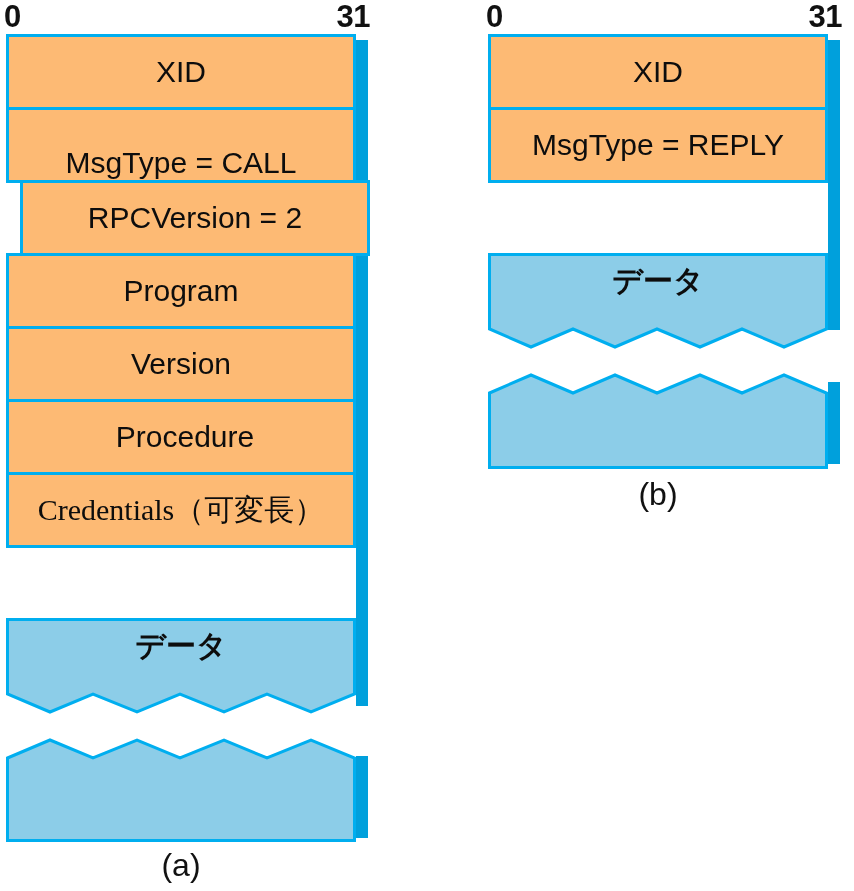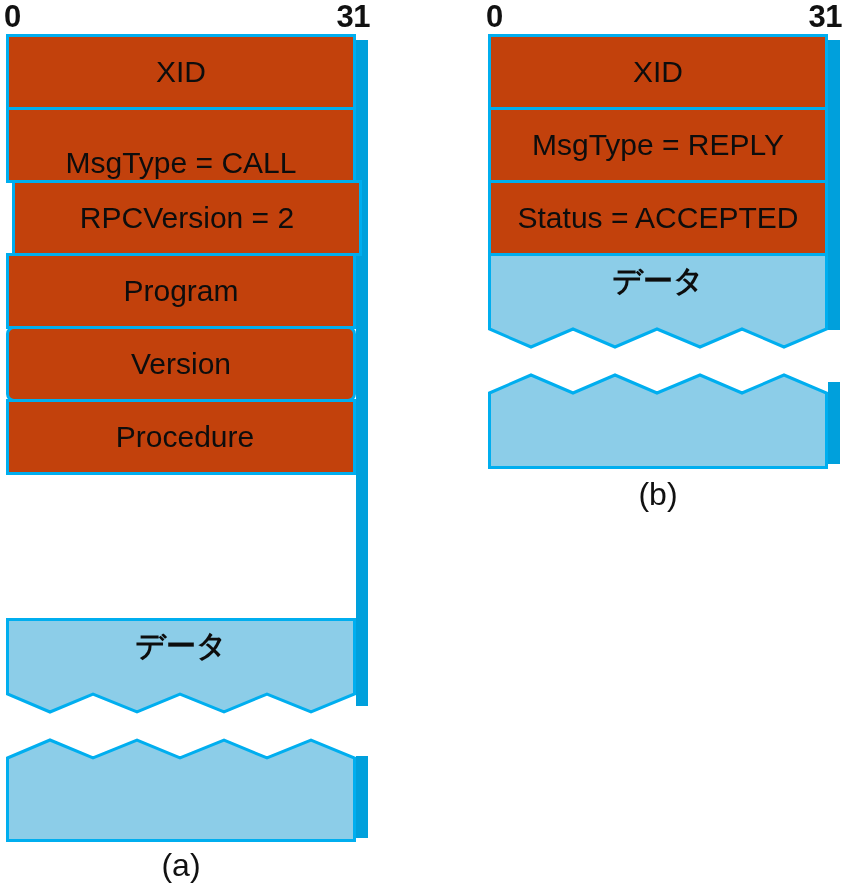--- a/index.html
+++ b/index.html
@@ -51,21 +51,21 @@
 
   
   .shadow-right {
     position: absolute;
     background: #00A0DC;
   }
 
   .field {
     position: absolute;
     box-sizing: border-box;
-    background: #c2410c;
+    background: #fdba74;
     border: 3px solid #00AEEF;
     display: flex;
     align-items: center;
     justify-content: center;
     color: #0d0d0d;
     font-size: 30px;
     letter-spacing: 0px;
     white-space: nowrap;
   }
 
@@ -104,36 +104,39 @@
       <div class="shadow-right" style="left:350px; top:722px; width:12px; height:82px;"></div>
 
       <div class="field" style="left:0px; top:0px; width:350px; height:76px;">
         <span>XID</span>
       </div>
 
       <div class="field" style="left:0px; top:73px; width:350px; height:76px;align-items:flex-end;">
         <span>MsgType = CALL</span>
       </div>
 
-      <div class="field" style="left:6px; top:146px; width:350px; height:76px;">
+      <div class="field" style="left:14px; top:146px; width:350px; height:76px;">
         <span>RPCVersion = 2</span>
       </div>
 
       <div class="field" style="left:0px; top:219px; width:350px; height:76px;align-items:center;">
         <span>Program</span>
       </div>
 
-      <div class="field" style="left:0px; top:292px; width:350px; height:76px;border-radius:8px;">
+      <div class="field" style="left:0px; top:292px; width:350px; height:76px;">
         <span>Version</span>
       </div>
 
       <div class="field" style="left:0px; top:365px; width:350px; height:76px;padding-left:8px;">
         <span>Procedure</span>
       </div>
 
+      <div class="field" style="left:0px; top:438px; width:350px; height:76px;">
+        <span class="jp">Credentials（可変長）</span>
+      </div>
 
 
       <svg class="zz" style="left:0px; top:584px; width:350px; height:100px;" viewBox="0 0 350 100" preserveAspectRatio="none">
         <path d="M1.5,1.5 L348.5,1.5 L348.5,76 L305,94 L261,76 L218,94 L174,76 L131,94 L87,76 L44,94 L1.5,76 Z" fill="#8CCDE8" stroke="#00AEEF" stroke-width="3" stroke-linejoin="miter"></path>
       </svg>
       <div style="position:absolute; left:0px; top:592px; width:350px; text-align:center;
                   font-size:30px; font-weight:bold; color:#0d0d0d;">
         <span class="jp">データ</span>
       </div>
 
@@ -160,23 +163,20 @@
       <div class="shadow-right" style="left:340px; top:348px; width:12px; height:82px;"></div>
 
       <div class="field" style="left:0px; top:0px; width:340px; height:76px;">
         <span>XID</span>
       </div>
 
       <div class="field" style="left:0px; top:73px; width:340px; height:76px;">
         <span>MsgType = REPLY</span>
       </div>
 
-      <div class="field" style="left:0px; top:146px; width:340px; height:76px;">
-        <span>Status = ACCEPTED</span>
-      </div>
 
       <svg class="zz" style="left:0px; top:219px; width:340px; height:100px;" viewBox="0 0 340 100" preserveAspectRatio="none">
         <path d="M1.5,1.5 L338.5,1.5 L338.5,76 L296,94 L254,76 L212,94 L169,76 L127,94 L85,76 L43,94 L1.5,76 Z" fill="#8CCDE8" stroke="#00AEEF" stroke-width="3" stroke-linejoin="miter"></path>
       </svg>
       <div style="position:absolute; left:0px; top:227px; width:340px; text-align:center;
                   font-size:30px; font-weight:bold; color:#0d0d0d;">
         <span class="jp">データ</span>
       </div>
 
       <svg class="zz" style="left:0px; top:321px; width:340px; height:114px;" viewBox="0 0 340 114" preserveAspectRatio="none">

